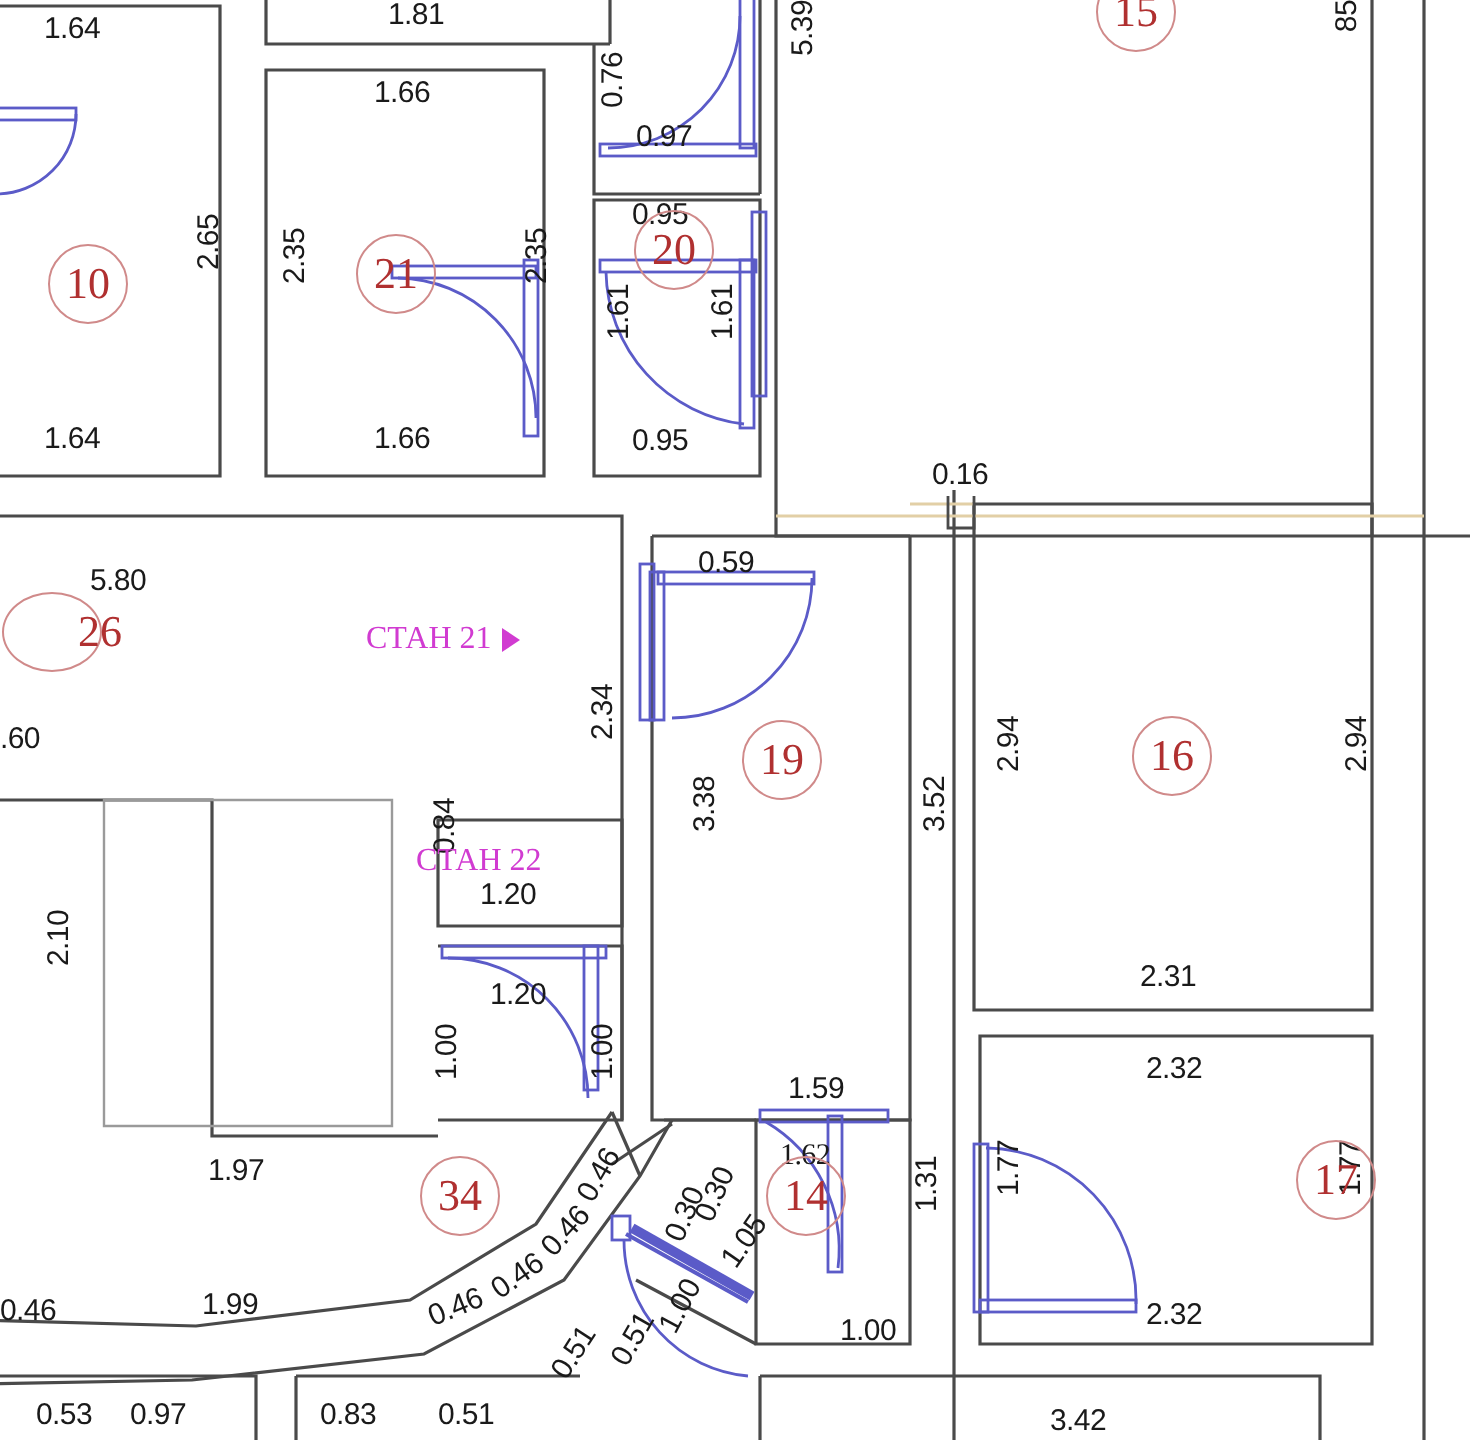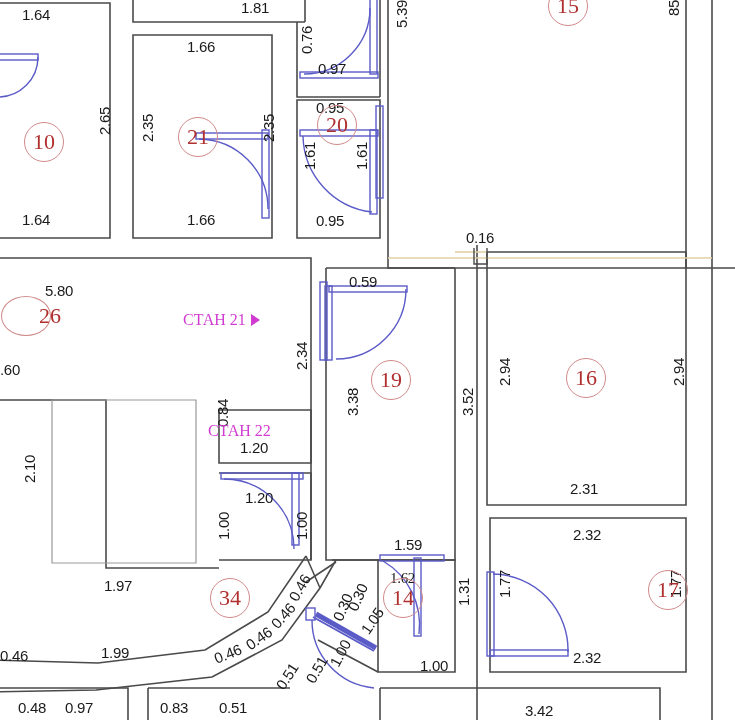--- a/index.html
+++ b/index.html
@@ -152,21 +152,21 @@
       <path d="M 316 614 L 376 648" stroke-width="5"></path>
       <path d="M 313 617 L 374 651" stroke-width="2"></path>
       <path d="M 312 620 A 68 68 0 0 0 374 688"></path>
 
       <rect x="306" y="608" width="9" height="12"></rect>
     </g>
   </svg>
 
   <div id="dims">
       <div class="dim" style="left: 22px; top: 7px;">1.64</div>
-      <div class="dim" style="left: 194px; top: 0px; margin-left: 47px;">1.81</div>
+      <div class="dim" style="left: 194px; top: 0px;">1.81</div>
       <div class="dim" style="left: 187px; top: 39px;">1.66</div>
       <div class="dim" style="left: 299px; top: 26px; transform-origin: left top; transform: rotate(-90deg) translateX(-100%);">0.76</div>
       <div class="dim" style="left: 318px; top: 61px;">0.97</div>
       <div class="dim" style="left: 394px; top: 0px; transform-origin: left top; transform: rotate(-90deg) translateX(-100%);">5.39</div>
       <div class="dim" style="left: 666px; top: 0px; transform-origin: left top; transform: rotate(-90deg) translateX(-100%);">85</div>
       <div class="dim" style="left: 97px; top: 107px; transform-origin: left top; transform: rotate(-90deg) translateX(-100%);">2.65</div>
       <div class="dim" style="left: 140px; top: 114px; transform-origin: left top; transform: rotate(-90deg) translateX(-100%);">2.35</div>
       <div class="dim" style="left: 261px; top: 114px; transform-origin: left top; transform: rotate(-90deg) translateX(-100%);">2.35</div>
       <div class="dim" style="left: 316px; top: 100px;">0.95</div>
       <div class="dim" style="left: 302px; top: 142px; transform-origin: left top; transform: rotate(-90deg) translateX(-100%);">1.61</div>
@@ -194,21 +194,21 @@
       <div class="dim" style="left: 394px; top: 537px;">1.59</div>
       <div class="dim" style="left: 390px; top: 571px; font-family: Liberation Serif, serif;">1.62</div>
       <div class="dim" style="left: 104px; top: 578px;">1.97</div>
       <div class="dim" style="left: 497px; top: 570px; transform-origin: left top; transform: rotate(-90deg) translateX(-100%);">1.77</div>
       <div class="dim" style="left: 668px; top: 570px; transform-origin: left top; transform: rotate(-90deg) translateX(-100%);">1.77</div>
       <div class="dim" style="left: 456px; top: 578px; transform-origin: left top; transform: rotate(-90deg) translateX(-100%);">1.31</div>
       <div class="dim" style="left: 101px; top: 645px; text-align: center;">1.99</div>
       <div class="dim" style="left: 0px; top: 648px;">0.46</div>
       <div class="dim" style="left: 420px; top: 658px;">1.00</div>
       <div class="dim" style="left: 573px; top: 650px;">2.32</div>
-      <div class="dim" style="left: 18px; top: 700px;">0.48</div>
+      <div class="dim" style="left: 18px; top: 700px;">0.53</div>
       <div class="dim" style="left: 65px; top: 700px;">0.97</div>
       <div class="dim" style="left: 160px; top: 700px;">0.83</div>
       <div class="dim" style="left: 219px; top: 700px;">0.51</div>
       <div class="dim" style="left: 525px; top: 703px;">3.42</div>
     </div>
 
   <div id="arcdims">
       <div class="dim" style="left: 212px; top: 652px; transform-origin: left top; transform: rotate(-22deg);">0.46</div>
       <div class="dim" style="left: 243px; top: 640px; transform-origin: left top; transform: rotate(-35deg);">0.46</div>
       <div class="dim" style="left: 268px; top: 621px; transform-origin: left top; transform: rotate(-48deg);">0.46</div>

